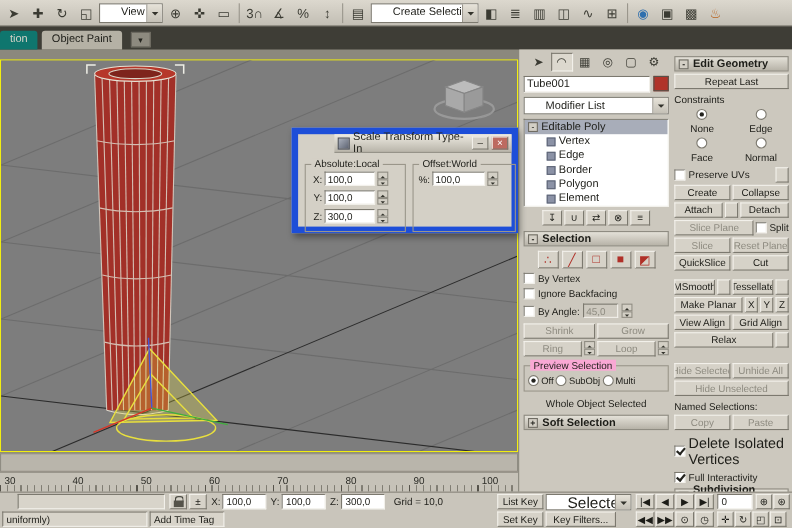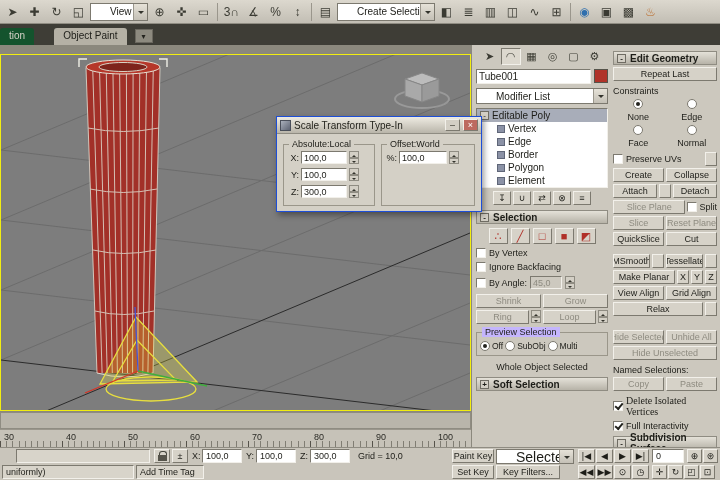--- a/index.html
+++ b/index.html
@@ -20,32 +20,32 @@
   .combo .ct { flex:1; padding:0 19px; font-size:10px; white-space:nowrap; overflow:hidden; }
   .combo .ca { width:14px; align-self:stretch; background:linear-gradient(#e6e2d8,#c4c0b6);
     border-left:1px solid #9a968c; display:flex; align-items:center; justify-content:center; }
   .combo .ca::after { content:""; border:3px solid transparent; border-top-color:#33332c; margin-top:4px; }
   .w-view { width:58px; } .w-selset { width:98px; }
 
   
   .ribbon { position:absolute; left:0; top:24px; width:720px; height:21px; background:#3e3d36;
     display:flex; align-items:flex-end; }
   .rtab { height:17px; padding:2px 9px 0 9px; font-size:10px; border-radius:3px 3px 0 0; }
-  .rtab.partial { background:#14532d; color:#d6d3c8; margin-right:20px; }
+  .rtab.partial { background:#0f766e; color:#d6d3c8; margin-right:4px; }
   .rtab.active { background:#b5b1a5; color:#1d1d18; }
   .rmin { width:18px; height:14px; margin:0 0 2px 8px; background:#8d8a7f; border:1px solid #6b685f;
     color:#23231e; font-size:8px; display:flex; align-items:center; justify-content:center; }
 
   
   .viewport { position:absolute; left:0; top:54px; width:471px; height:357px;
     border:1px solid #f2ee10; background:#7d7d7d; }
 
   
-  .dialog { position:absolute; left:276px; top:116px; width:206px; height:96px; z-index:20;
-    background:#d4d0c6; border:1px solid #1d4ed8; box-shadow:2px 3px 6px rgba(0,0,0,.4); }
+  .dialog { position:absolute; left:265px; top:116px; width:206px; height:96px; z-index:20;
+    background:#d4d0c6; border:6px solid #1d4ed8; box-shadow:2px 3px 6px rgba(0,0,0,.4);padding-left:33px; }
   .dlg-title { height:17px; background:linear-gradient(#eeebe2,#b9b5aa); border-bottom:1px solid #8f8c82;
     display:flex; align-items:center; gap:3px; padding:0 3px; }
   .dlg-ico { width:11px; height:11px; background:linear-gradient(135deg,#aab0bc,#5d6372); border:1px solid #4a4f5a; }
   .dlg-title .t { flex:1; font-size:10px; color:#26261f; }
   .dlg-btn { width:15px; height:12px; font-size:9px; line-height:10px; text-align:center;
     background:#d3cfc5; border:1px solid; border-color:#f2f0ea #7c796f #7c796f #f2f0ea; color:#33332c; }
   .dlg-btn.close { background:#bd6a60; color:#fff; }
   .group { position:absolute; border:1px solid #9a968a; }
   .glabel { position:absolute; top:-6px; left:5px; background:#d4d0c6; padding:0 3px; font-size:9px; }
   .frow { display:flex; align-items:center; gap:2px; position:absolute; }
@@ -382,21 +382,21 @@
             <i class="up"></i>
             <i class="dn"></i>
           </span>
         <div class="b dis">Loop</div>
         <span class="spin">
             <i class="up"></i>
             <i class="dn"></i>
           </span>
       </div>
       <div class="pgroup">
-        <span class="glabel" style="background:#c4b5fd;">Preview Selection</span>
+        <span class="glabel" style="background:#f9a8d4;">Preview Selection</span>
         <div class="radrow" style="margin-top:0; font-size:8.5px; gap:2px;">
           <span class="radio on"></span>
           <span>Off</span>
           <span class="radio"></span>
           <span>SubObj</span>
           <span class="radio"></span>
           <span>Multi</span>
         </div>
       </div>
       <div class="ctr">Whole Object Selected</div>
@@ -489,21 +489,21 @@
         <div class="b dis">Unhide All</div>
       </div>
       <div class="row2">
         <div class="b dis">Hide Unselected</div>
       </div>
       <div class="minilbl">Named Selections:</div>
       <div class="row2">
         <div class="b dis">Copy</div>
         <div class="b dis">Paste</div>
       </div>
-      <div class="cbrow" style="font-size:10px;font-family:Liberation Serif, serif;">
+      <div class="cbrow" style="font-size:13px;">
         <span class="cb on"></span>
         <span>Delete Isolated Vertices</span>
       </div>
       <div class="cbrow">
         <span class="cb on"></span>
         <span>Full Interactivity</span>
       </div>
       <div class="rhead">
         <span class="xbox">-</span>
         <span>Subdivision Surface</span>
@@ -535,21 +535,21 @@
         <span class="lockico"></span>
       </div>
     <div class="sbtn abs" style="left:172px; top:1px; width:16px;">±</div>
     <span class="slabel abs" style="left:192px; top:1px;">X:</span>
     <div class="sfld wfld abs" style="left:202px; top:1px; width:40px;">100,0</div>
     <span class="slabel abs" style="left:246px; top:1px;">Y:</span>
     <div class="sfld wfld abs" style="left:256px; top:1px; width:40px;">100,0</div>
     <span class="slabel abs" style="left:300px; top:1px;">Z:</span>
     <div class="sfld wfld abs" style="left:310px; top:1px; width:40px;">300,0</div>
     <span class="slabel abs" style="left:358px; top:1px;">Grid = 10,0</span>
-    <div class="sbtn abs" style="left:452px; top:1px; width:42px;">Paint Key</div>
+    <div class="sbtn abs" style="left:452px; top:1px; width:42px;">List Key</div>
     <div class="combo abs" style="left:496px; top:1px; width:78px; height:15px;">
       <span class="ct" style="font-size:14px;">Selected</span>
       <span class="ca"></span>
     </div>
     <div class="sbtn abs" style="left:578px; top:1px; width:17px;">|◀</div>
     <div class="sbtn abs" style="left:596px; top:1px; width:17px;">◀</div>
     <div class="sbtn abs" style="left:614px; top:1px; width:17px;">▶</div>
     <div class="sbtn abs" style="left:632px; top:1px; width:17px;">▶|</div>
     <div class="sfld wfld abs" style="left:652px; top:1px; width:32px;">0</div>
     <div class="sbtn abs" style="left:687px; top:1px; width:15px;">⊕</div>

